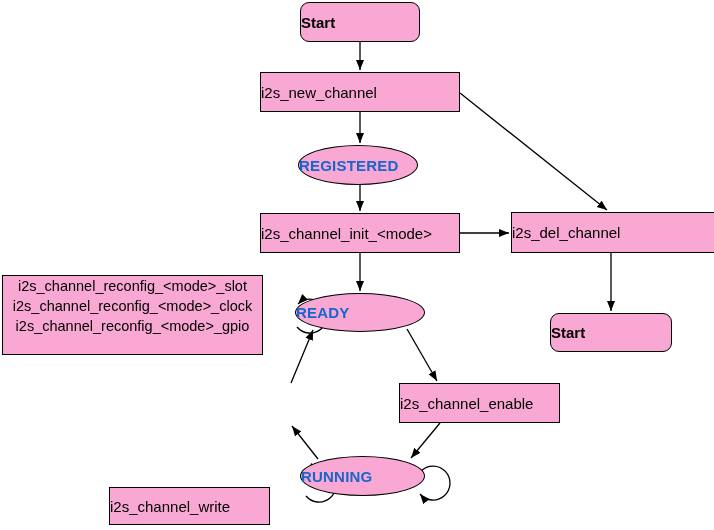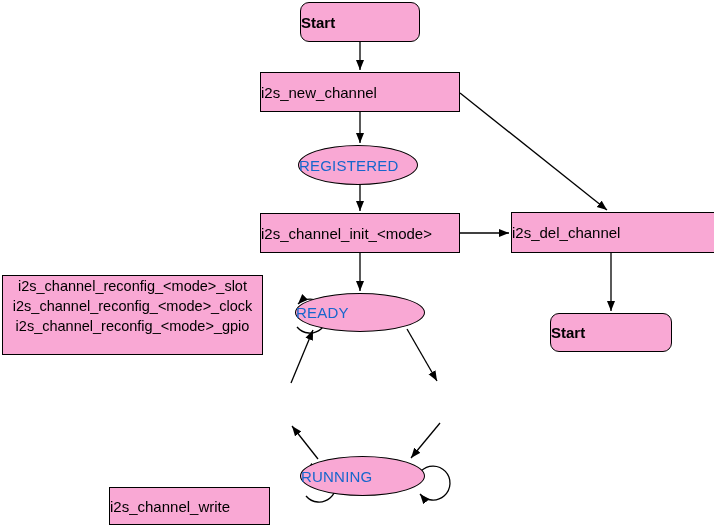--- a/index.html
+++ b/index.html
@@ -18,21 +18,21 @@
     border:1.3px solid #000000;
     background:#f9a8d4;
     font-size:15px;color:#000000;
     text-align:center;
     white-space:nowrap;
   }
   .rounded{border-radius:9px;}
   .bold{font-weight:bold;}
   .ellipse{
     border-radius:50%;
-    font-weight:normal;
+    font-weight:bold;
     color:#1666CC;
     letter-spacing:0.2px;
   }
   .multiline{
     flex-direction:column;
     font-size:14.5px;
     line-height:20px;
   }
   .multiline span{display:block;}
 </style>
@@ -93,20 +93,23 @@
     <span>READY</span>
   </div>
 
   <div class="node multiline" style="left:2px;top:275px;width:261px;height:80px">
     <span>i2s_channel_reconfig_&lt;mode&gt;_slot</span>
     <span>i2s_channel_reconfig_&lt;mode&gt;_clock</span>
     <span>i2s_channel_reconfig_&lt;mode&gt;_gpio</span>
   </div>
 
 
+  <div class="node" style="left:399px;top:383px;width:161px;height:40px">
+    <span>i2s_channel_enable</span>
+  </div>
 
   <div class="node ellipse" style="left:300px;top:456px;width:125px;height:40px">
     <span>RUNNING</span>
   </div>
 
   <div class="node" style="left:109px;top:487px;width:161px;height:38px">
     <span>i2s_channel_write</span>
   </div>
 
 

